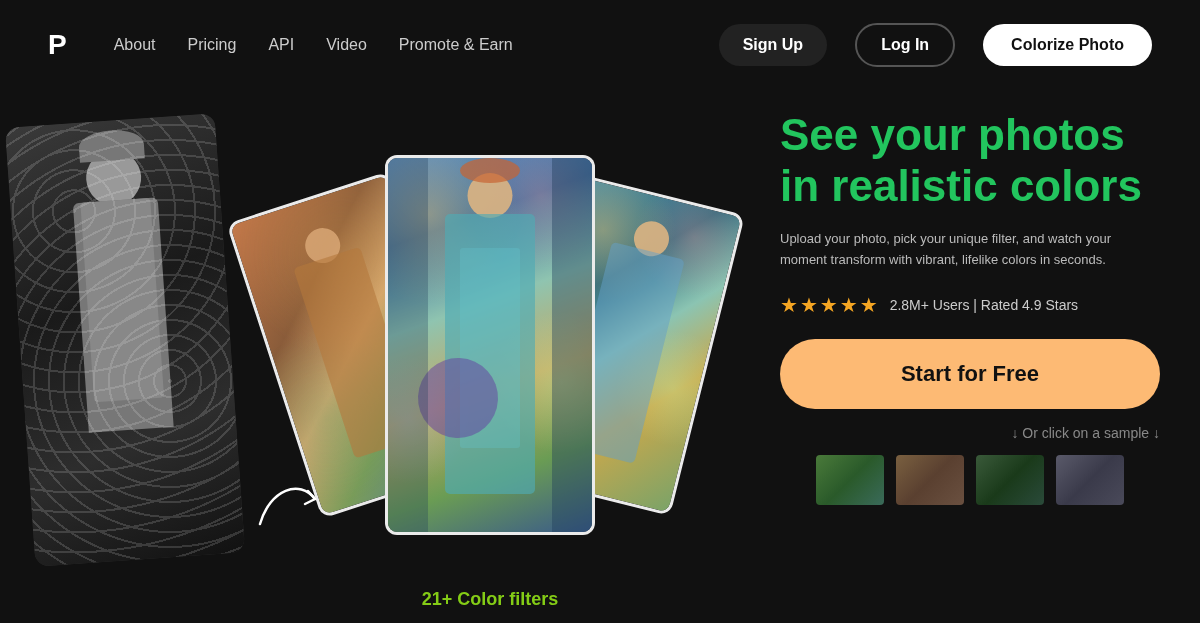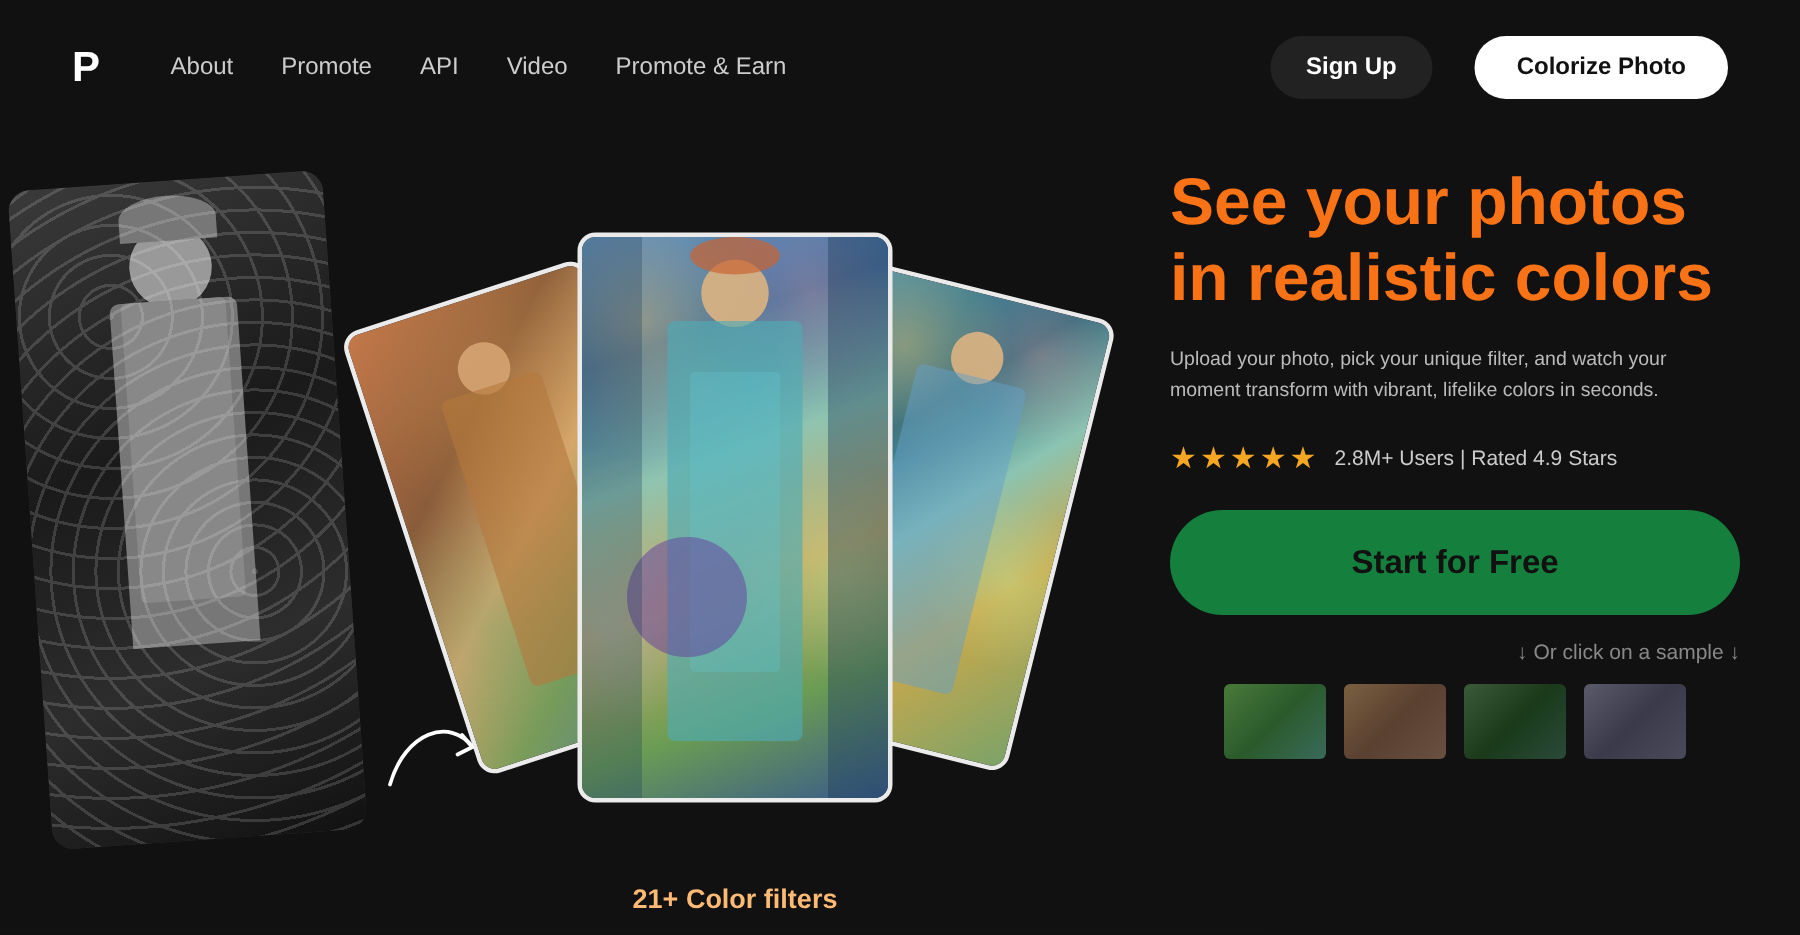--- a/index.html
+++ b/index.html
@@ -206,38 +206,38 @@
         radial-gradient(circle at 85% 60%, rgba(200,255,180,0.3) 0%, transparent 25%),
         radial-gradient(circle at 10% 70%, rgba(150,200,255,0.3) 0%, transparent 20%);
     }
 
     
     .cards-caption {
       text-align: center;
       margin-top: 8px;
       font-size: 18px;
       font-weight: 600;
-      color: #fdba74;
+      color: #84cc16;
       position: absolute;
       bottom: 10px;
       width: 100%;
     }
 
     
     .hero-right {
       position: absolute;
       right: 40px;
       top: 20px;
       width: 380px;
     }
     .hero-headline {
       font-size: 44px;
       font-weight: 800;
       line-height: 1.15;
-      color: #f97316;
+      color: #22c55e;
       margin-bottom: 18px;
     }
     .hero-subtext {
       font-size: 13px;
       color: #bbb;
       line-height: 1.6;
       margin-bottom: 22px;
     }
     .ratings-row {
       display: flex;
@@ -251,21 +251,21 @@
       letter-spacing: 2px;
     }
     .ratings-text {
       font-size: 14px;
       color: #ccc;
       font-weight: 500;
     }
     .btn-start {
       display: block;
       width: 100%;
-      background: #15803d;
+      background: #fdba74;
       color: #111;
       border: none;
       border-radius: 50px;
       padding: 22px 32px;
       font-size: 22px;
       font-weight: 800;
       cursor: pointer;
       text-align: center;
       margin-bottom: 16px;
     }
@@ -311,27 +311,28 @@
       height: 70px;
     }
   </style>
 </head>
 <body>
 
 <nav>
   <div class="logo">P</div>
   <div class="nav-links">
     <a class="nav-link">About</a>
-    <a class="nav-link">Promote</a>
+    <a class="nav-link">Pricing</a>
     <a class="nav-link">API</a>
     <a class="nav-link">Video</a>
     <a class="nav-link">Promote &amp; Earn</a>
   </div>
   <div class="nav-actions">
     <button class="btn-signup">Sign Up</button>
+    <button class="btn-login">Log In</button>
     <button class="btn-colorize">Colorize Photo</button>
   </div>
 </nav>
 
 <div class="hero">
 
   <div class="hero-left-img">
     <div class="bw-photo">
 
       <div style="position:absolute;top:30px;left:50%;transform:translateX(-50%);width:55px;height:55px;border-radius:50%;background:#999;"></div>

